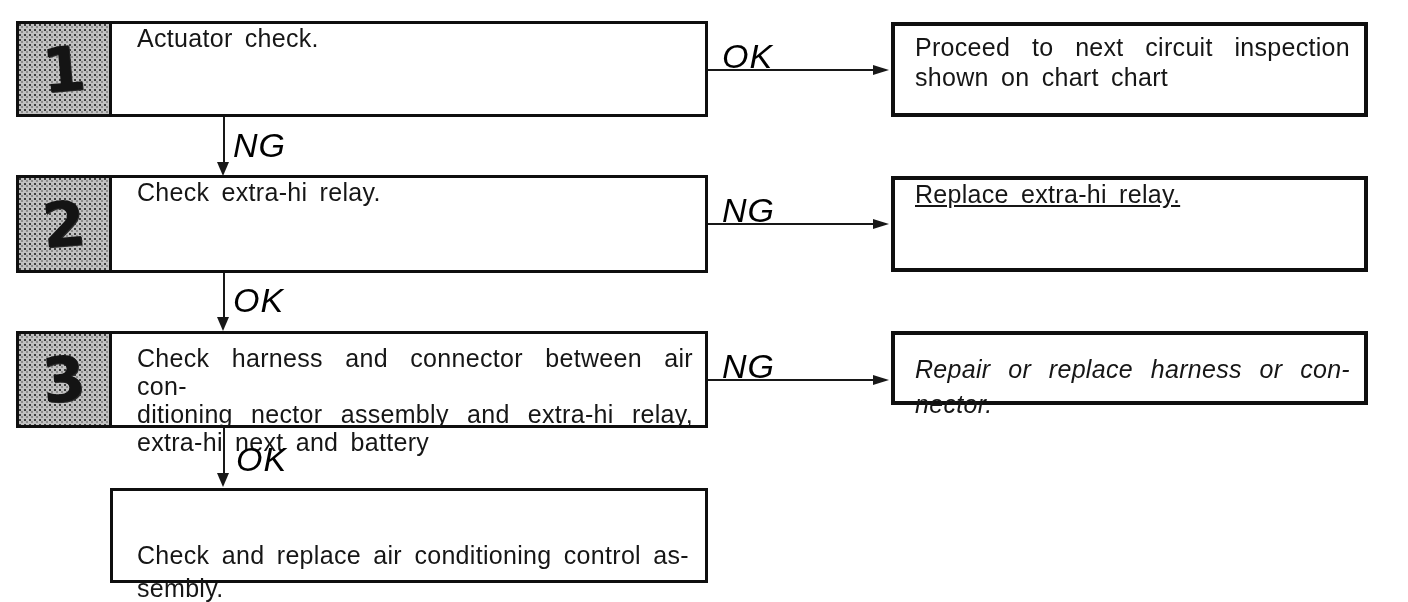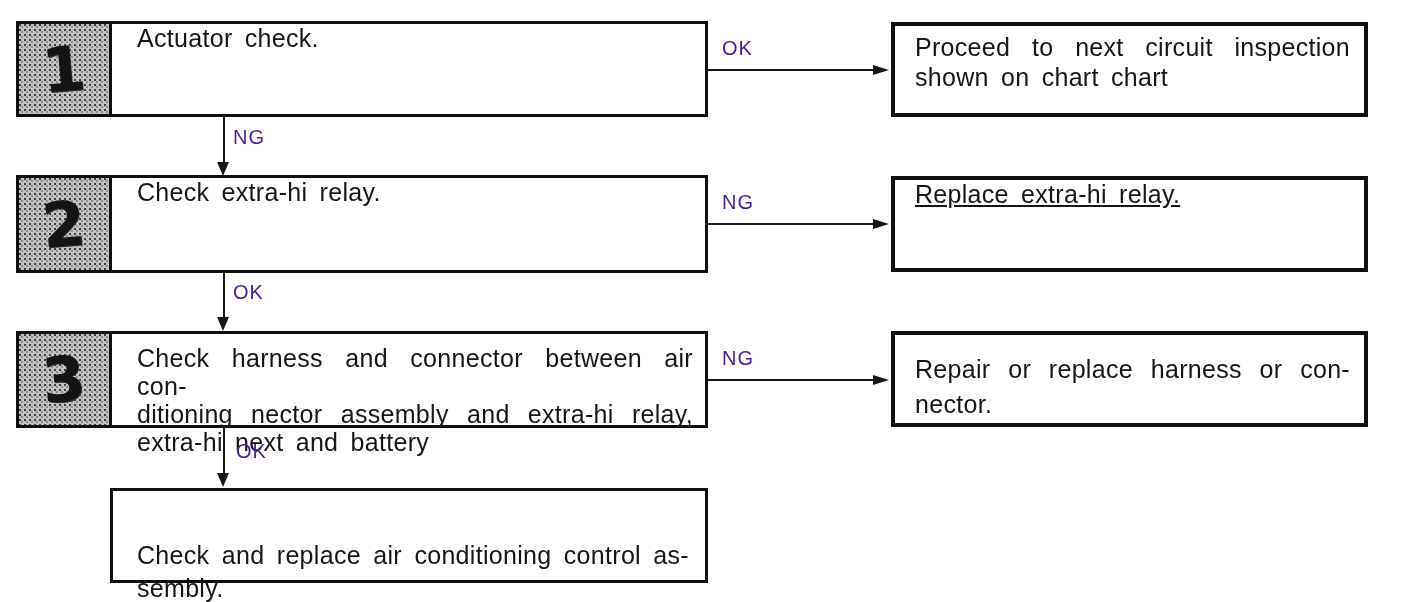--- a/index.html
+++ b/index.html
@@ -25,22 +25,23 @@
   .num {
     font-family:"DejaVu Sans", sans-serif; font-weight:bold; font-size:62px;
     color:#141414; transform:rotate(-5deg); text-shadow:1px 1px 0 #2a2a2a;
   }
   .content { position:absolute; top:0; bottom:0; }
   .step .content { left:118px; right:12px; }
   .vcenter { display:flex; flex-direction:column; justify-content:flex-start; }
   .ln { font-size:25px; line-height:28px; letter-spacing:0.3px; word-spacing:5px; }
   .jl { text-align:justify; text-align-last:justify; }
   .lbl {
-    position:absolute; font-size:20px; letter-spacing:1px; color:#4c1d95;
+    position:absolute; font-size:34px; letter-spacing:1px; color:#000000;
     white-space:nowrap;
+    font-style:italic;
   }
   .hline { position:absolute; height:2px; background:#181818; }
   .vline { position:absolute; width:2px; background:#181818; }
   .head-right {
     position:absolute; width:0; height:0;
     border-top:5px solid transparent; border-bottom:5px solid transparent;
     border-left:16px solid #181818;
   }
   .head-down {
     position:absolute; width:0; height:0;
@@ -108,21 +109,21 @@
       <div class="ln jl">Check harness and connector between air con-</div>
       <div class="ln jl">ditioning nector assembly and extra-hi relay,</div>
       <div class="ln">extra-hi next and battery</div>
     </div>
   </div>
 
   <span class="lbl" style="left:722px; top:347px;">NG</span>
   <div class="hline" style="left:708px; top:379px; width:167px;"></div>
   <div class="head-right" style="left:873px; top:375px;"></div>
 
-  <div class="box rbox" style="left:891px; top:331px; width:477px; height:96px;">
+  <div class="box rbox" style="left:891px; top:331px; width:477px; height:74px;font-style:italic;">
     <div class="content" style="left:20px; right:14px; top:17px;">
       <div class="ln jl" style="line-height:35px;">Repair or replace harness or con-</div>
       <div class="ln" style="line-height:35px;">nector.</div>
     </div>
   </div>
 
   <div class="vline" style="left:223px; top:428px; height:46px;"></div>
   <div class="head-down" style="left:217px; top:473px;"></div>
   <span class="lbl" style="left:236px; top:440px;">OK</span>
 

